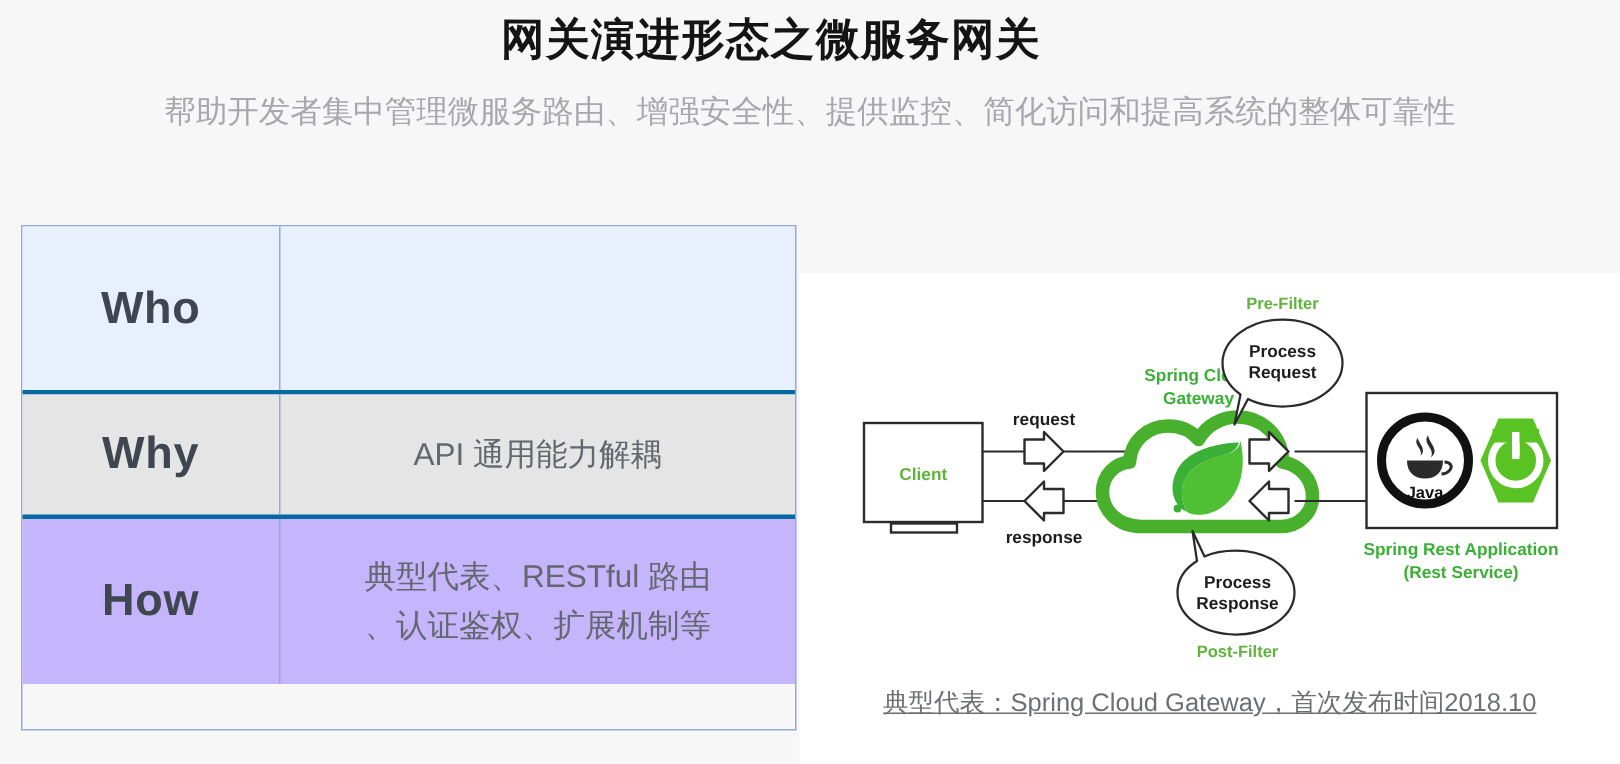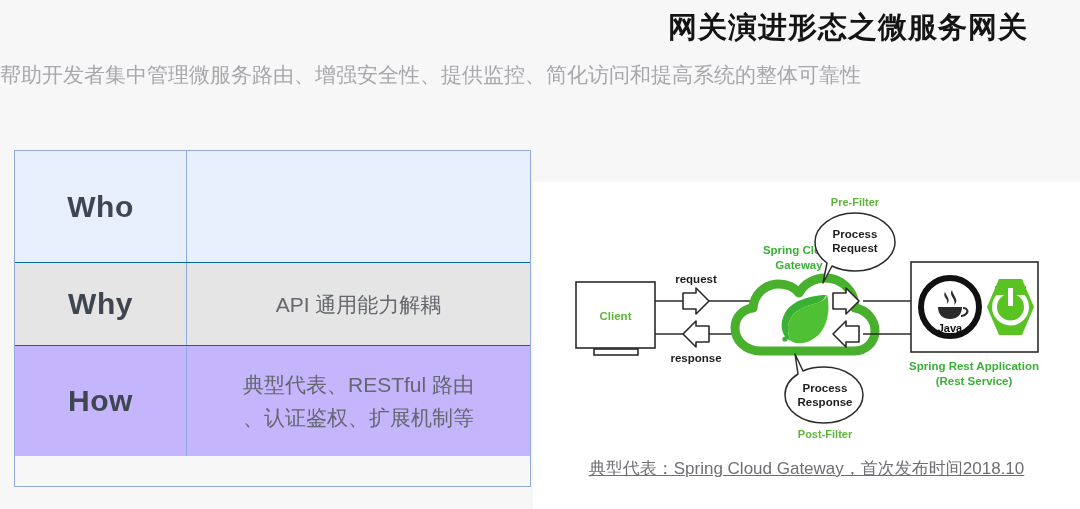--- a/index.html
+++ b/index.html
@@ -18,33 +18,34 @@
     position: absolute;
     inset: 0;
   }
 
   
   .title {
     position: absolute;
     left: 0;
     top: 8px;
     width: 1028px;
-    text-align: right;
+    text-align: center;
     font-size: 29px;
     font-weight: bold;
     color: #141414;
     letter-spacing: 1px;
     line-height: 38px;
     white-space: nowrap;
   }
   .subtitle {
     position: absolute;
     left: 0;
     top: 60px;
     width: 1080px;
+    text-align: center;
     font-size: 21px;
     color: #a8a8ac;
     line-height: 30px;
     white-space: nowrap;
   }
 
   
   .table {
     position: absolute;
     left: 14px;
@@ -52,21 +53,21 @@
     width: 517px;
     height: 337px;
     border: 1px solid #91aadc;
     box-sizing: border-box;
     display: flex;
     flex-direction: column;
   }
   .row {
     display: flex;
     box-sizing: border-box;
-    border-bottom: 1px solid #0369a1;
+    border-bottom: 3px solid #0369a1;
   }
   .row:last-child { border-bottom: none; }
   .row.r-who  { height: 112px; background: #e8f0fd; }
   .row.r-why  { height: 83px; background: #e5e5e5; }
   .row.r-how  { height: 110px; background: #c4b5fd; }
 
   .cell-key {
     width: 172px;
     flex: 0 0 172px;
     border-right: 1px solid #91aadc;

